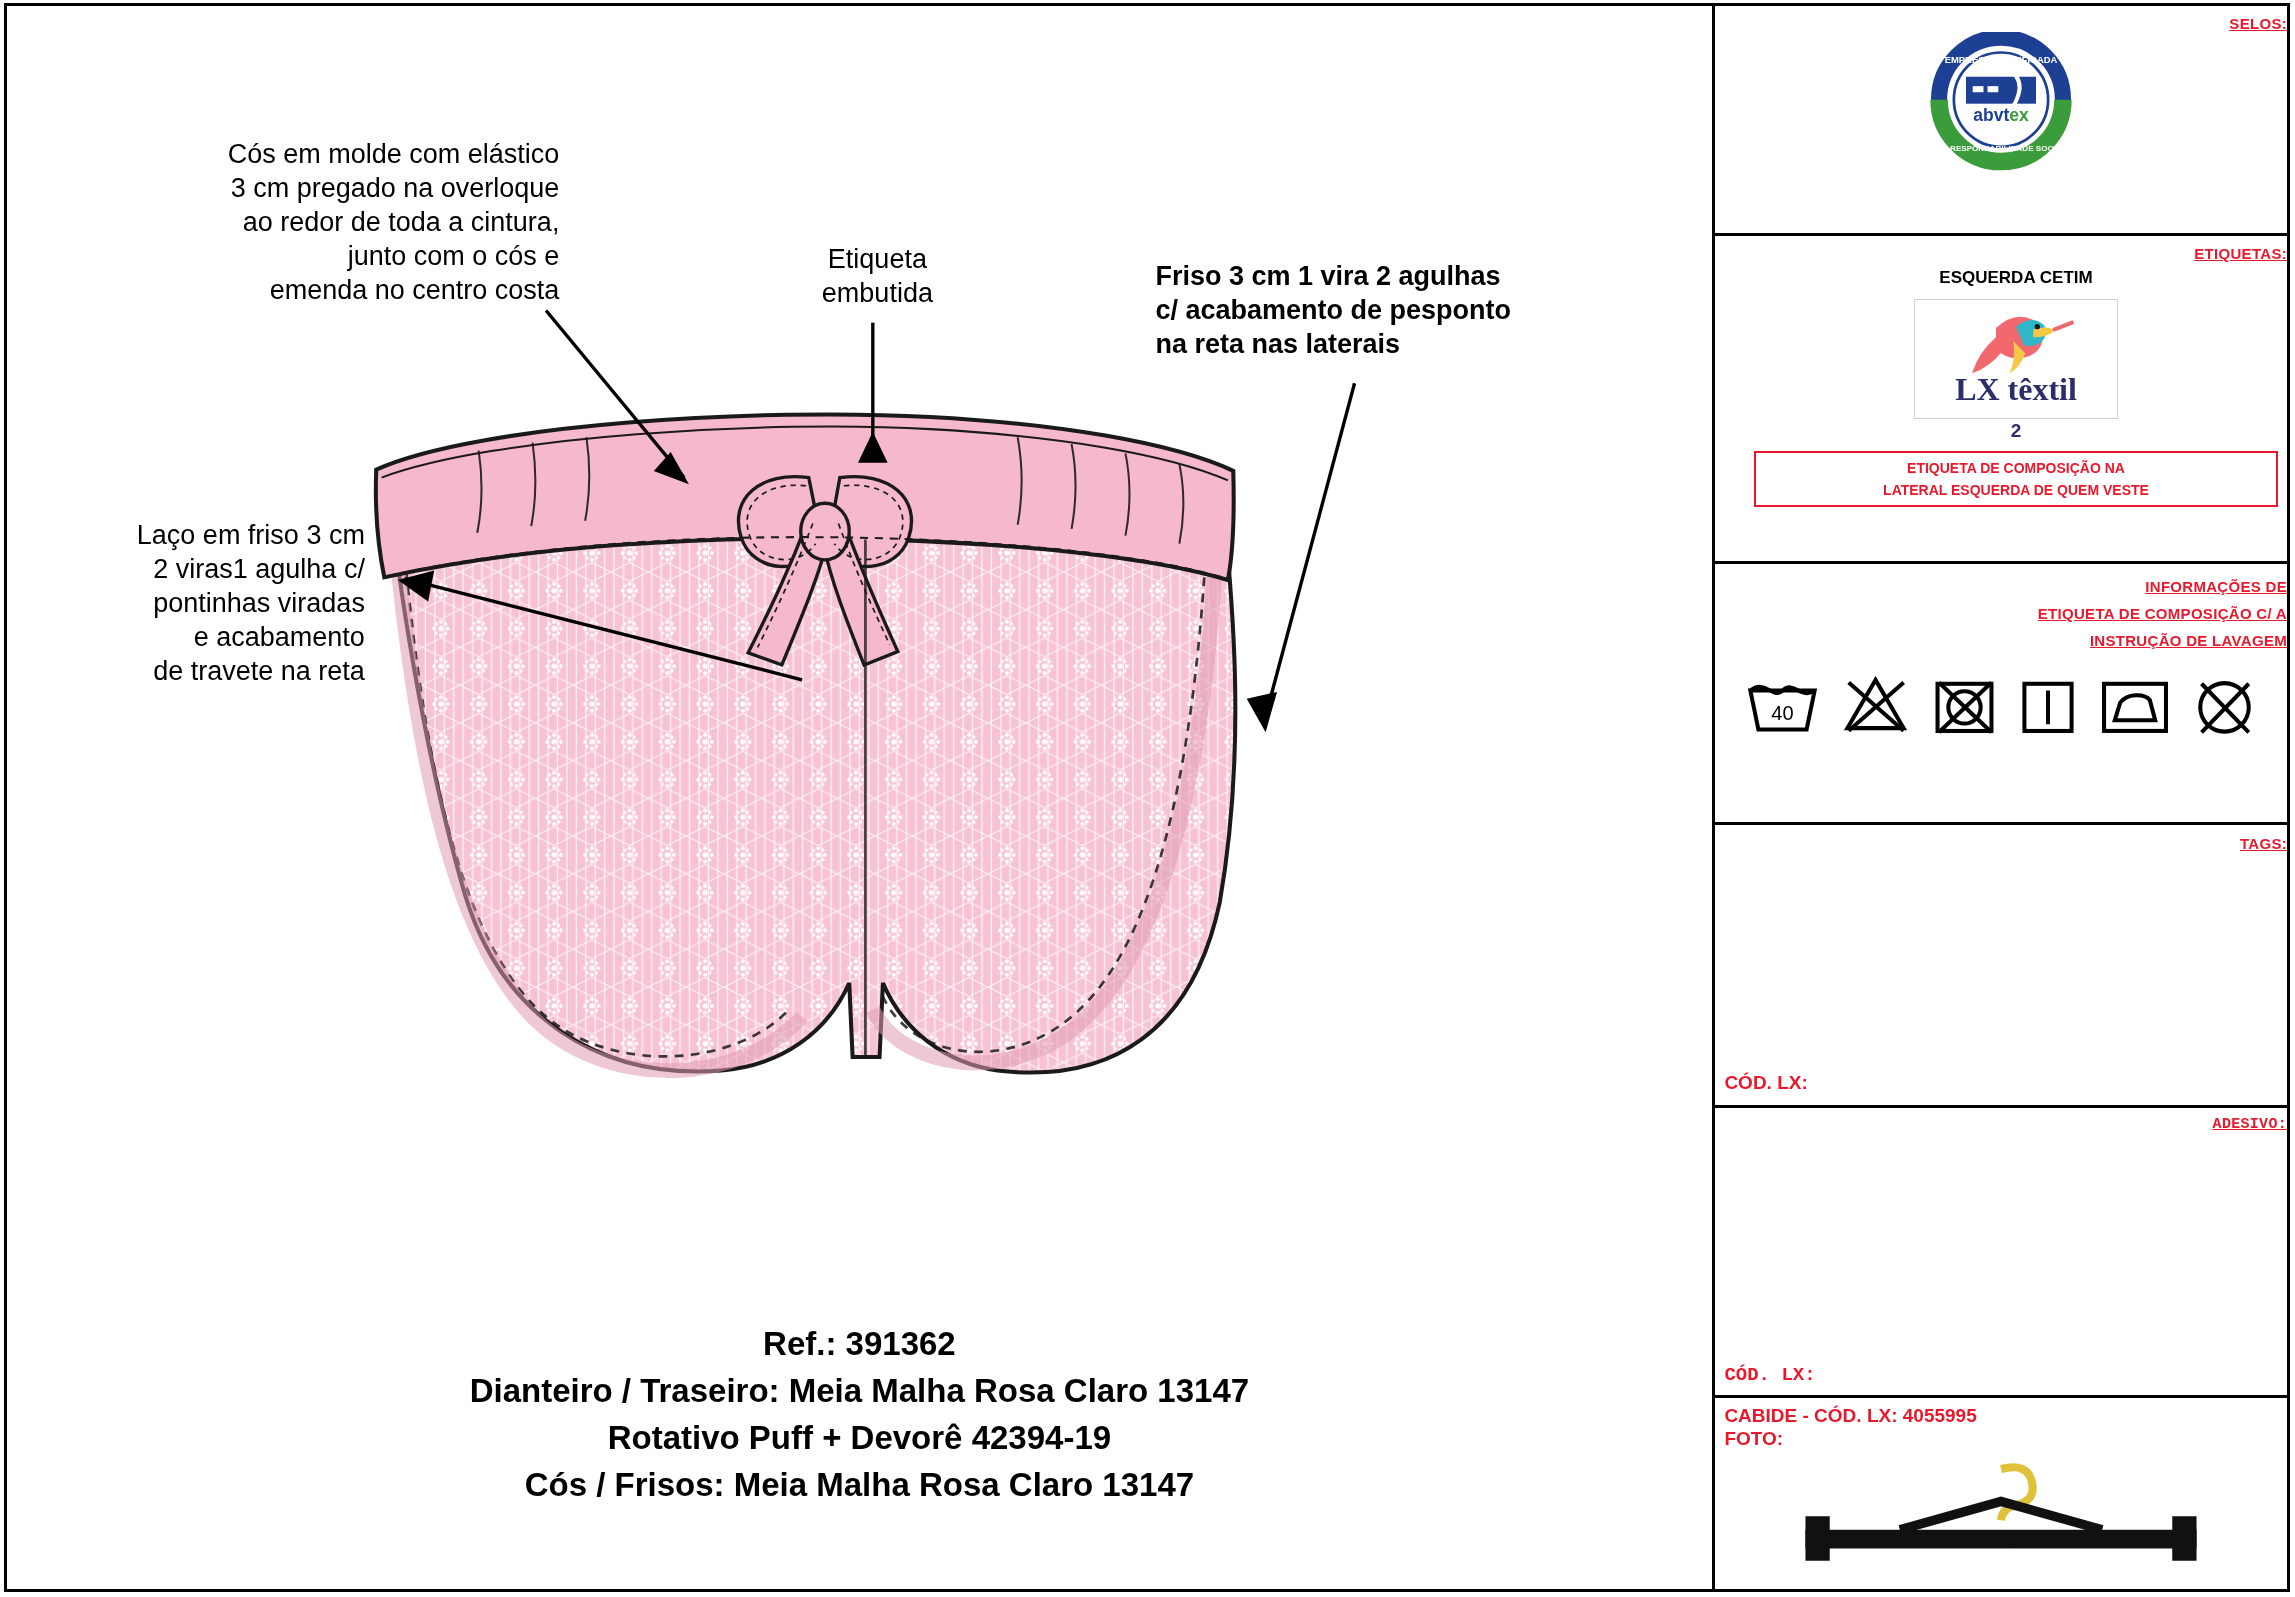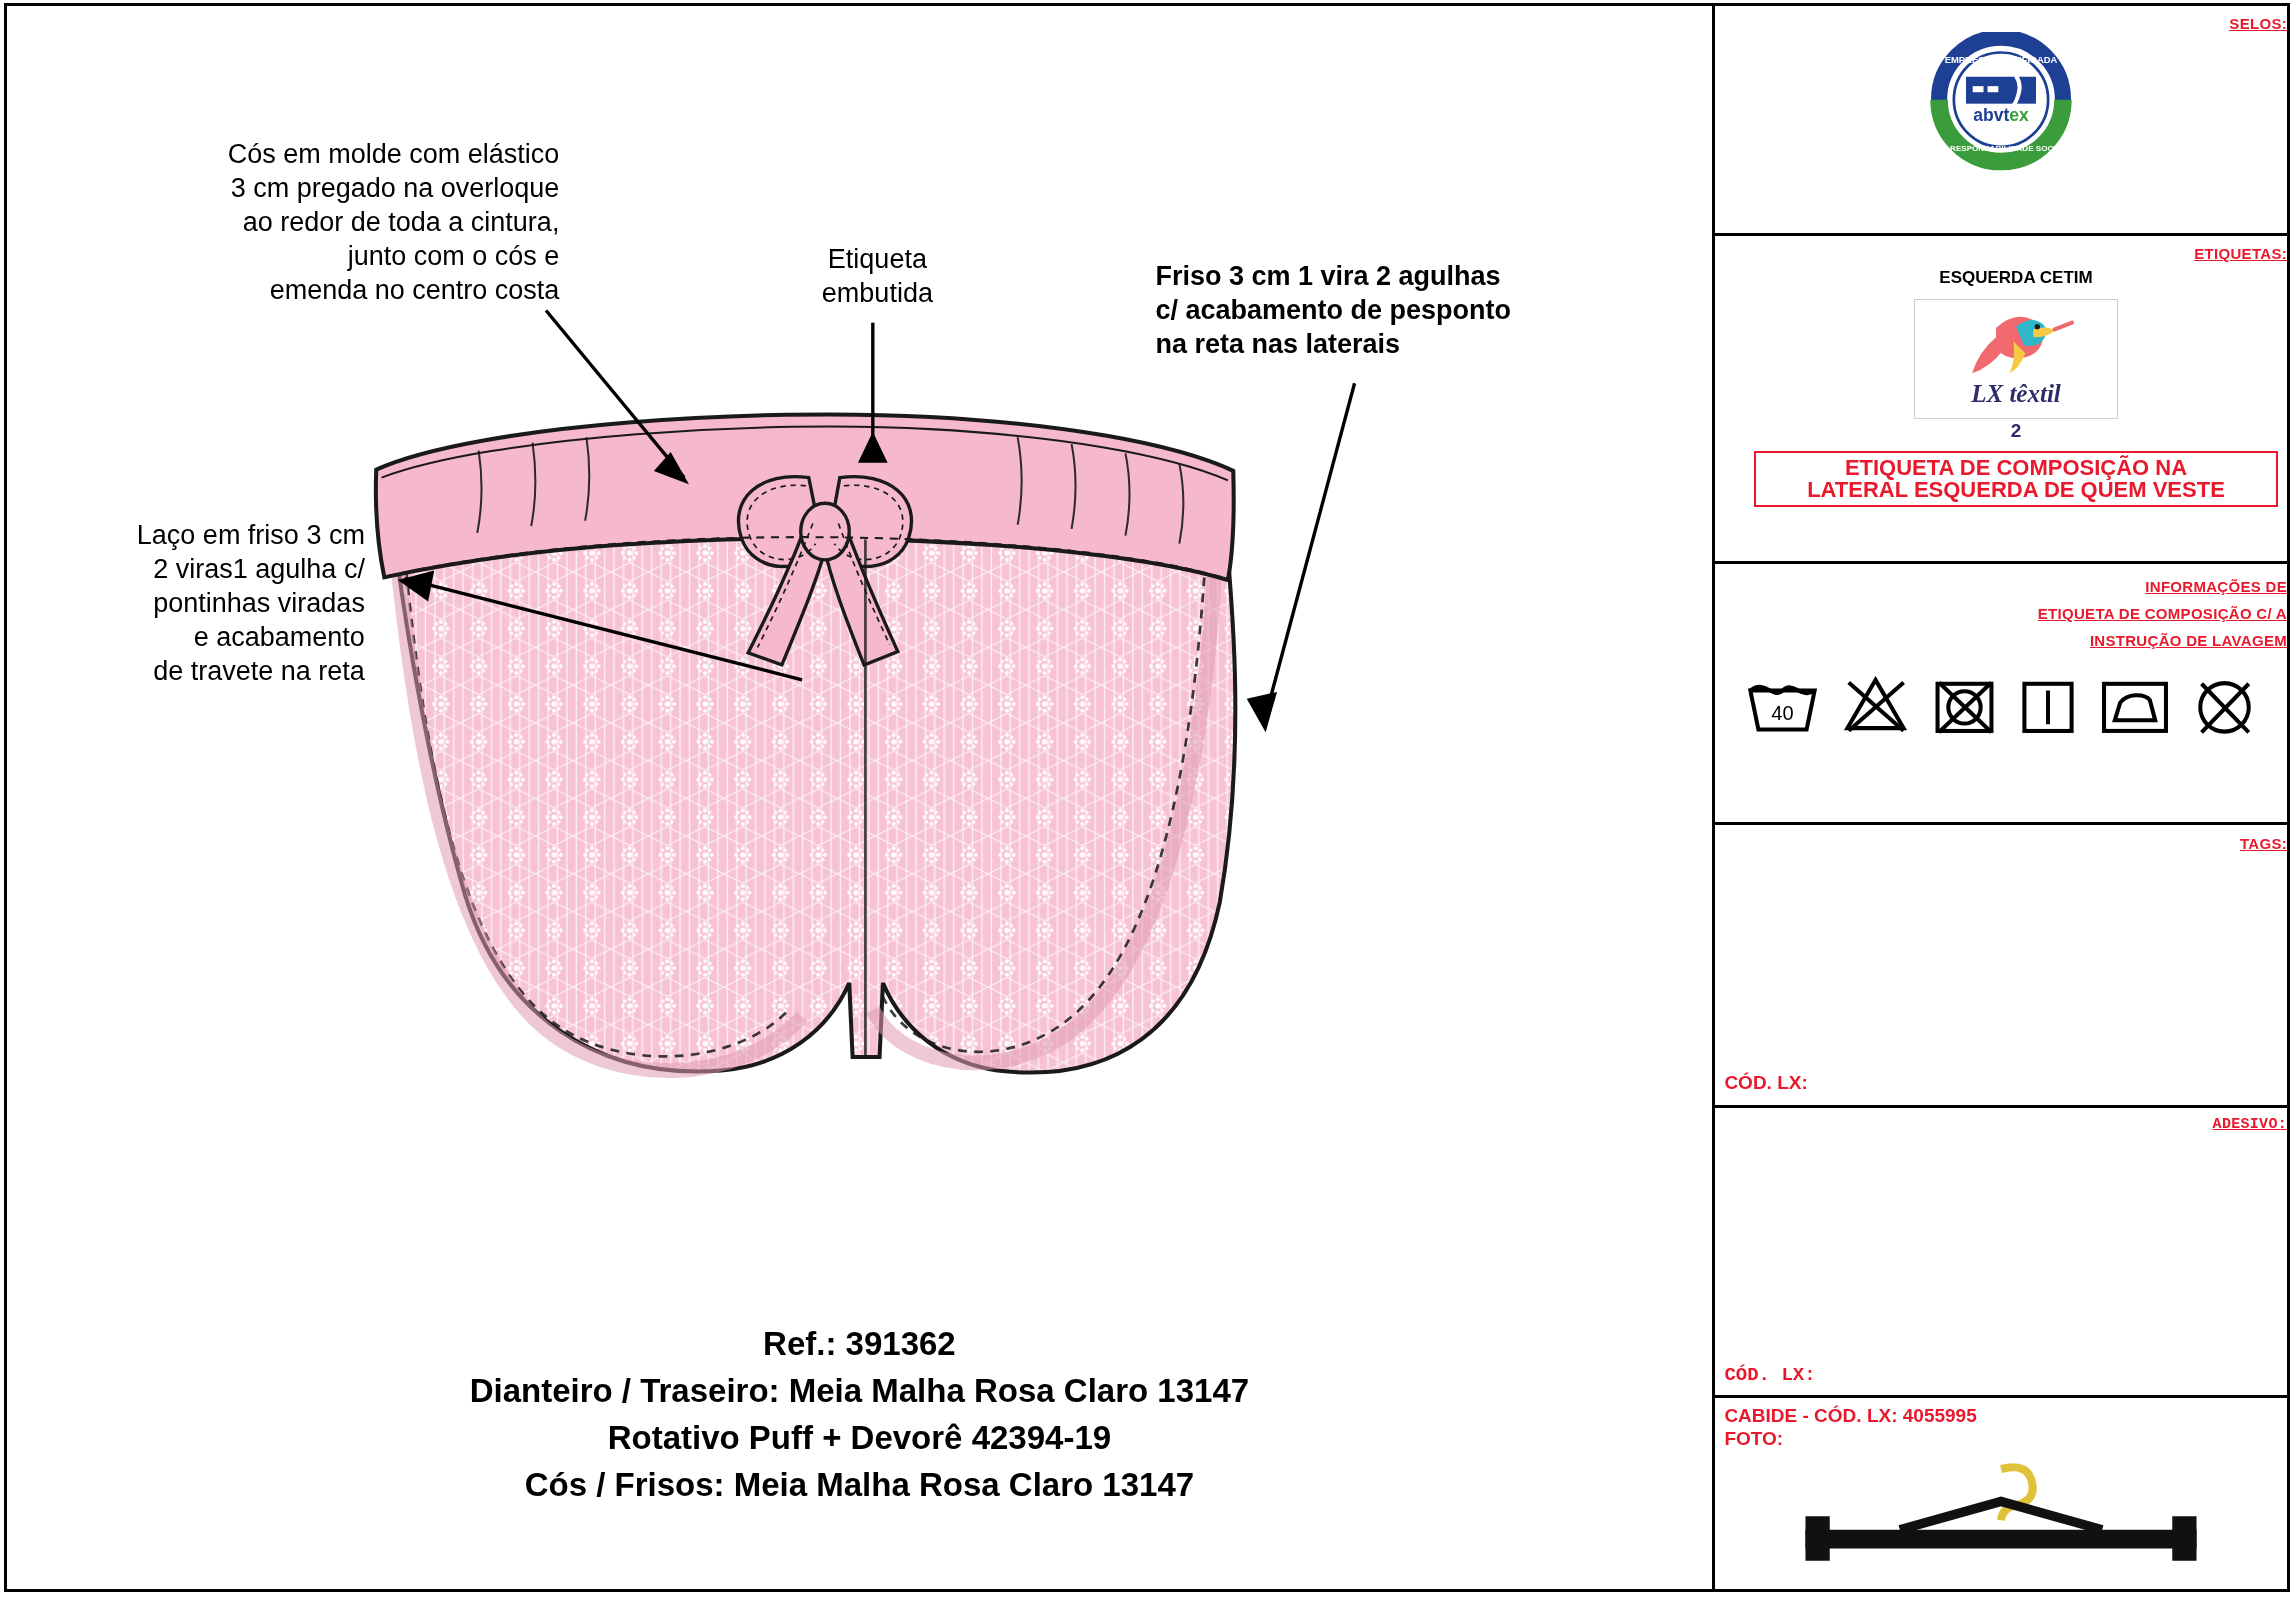--- a/index.html
+++ b/index.html
@@ -25,28 +25,28 @@
   
   .caption{position:absolute;left:0;top:1314px;width:1704px;text-align:center;font-size:33px;font-weight:bold;line-height:47px;color:#000;}
   .caption div{white-space:nowrap;}
 
   
   .right-panel{position:absolute;left:1715px;top:6px;width:572px;height:1582px;}
   .rbox{position:absolute;left:0;width:572px;box-sizing:border-box;border-bottom:3.4px solid #000;}
   .rtitle{color:#e8192c;font-weight:bold;font-size:15px;text-align:right;text-decoration:underline;letter-spacing:0.3px;}
   .rlabel{color:#e8192c;font-weight:bold;font-size:19px;}
   .rsub{color:#000;font-weight:bold;font-size:17px;text-align:center;}
-  .redbox{border:2.7px solid #e8192c;color:#e8192c;font-weight:bold;font-size:22px;text-align:center;line-height:22px;padding:4px 1.3px;box-sizing:border-box;}
+  .redbox{border:2.7px solid #e8192c;color:#e8192c;font-weight:bold;font-size:14px;text-align:center;line-height:22px;padding:4px 1.3px;box-sizing:border-box;}
 
   
   .seal{position:relative;width:202px;height:142px;margin:0 auto;}
 
   
   .lxbox{width:202px;height:118px;border:1.3px solid #cfcfcf;margin:0 auto;position:relative;background:#fff;}
-  .lxtext{position:absolute;left:0;bottom:9.4px;width:100%;text-align:center;font-size:25px;font-style:italic;color:#2d2d6b;font-family:"Liberation Serif",serif;font-weight:bold;}
+  .lxtext{position:absolute;left:0;bottom:9.4px;width:100%;text-align:center;font-size:32px;color:#2d2d6b;font-family:"Liberation Serif",serif;font-weight:bold;}
 
   .wash-row{display:flex;justify-content:space-between;align-items:center;padding:0 30px;}
 </style>
 </head>
 <body>
 
 <div class="sheet">
 
   <div class="frame"></div>
   <div class="v-divider"></div>

